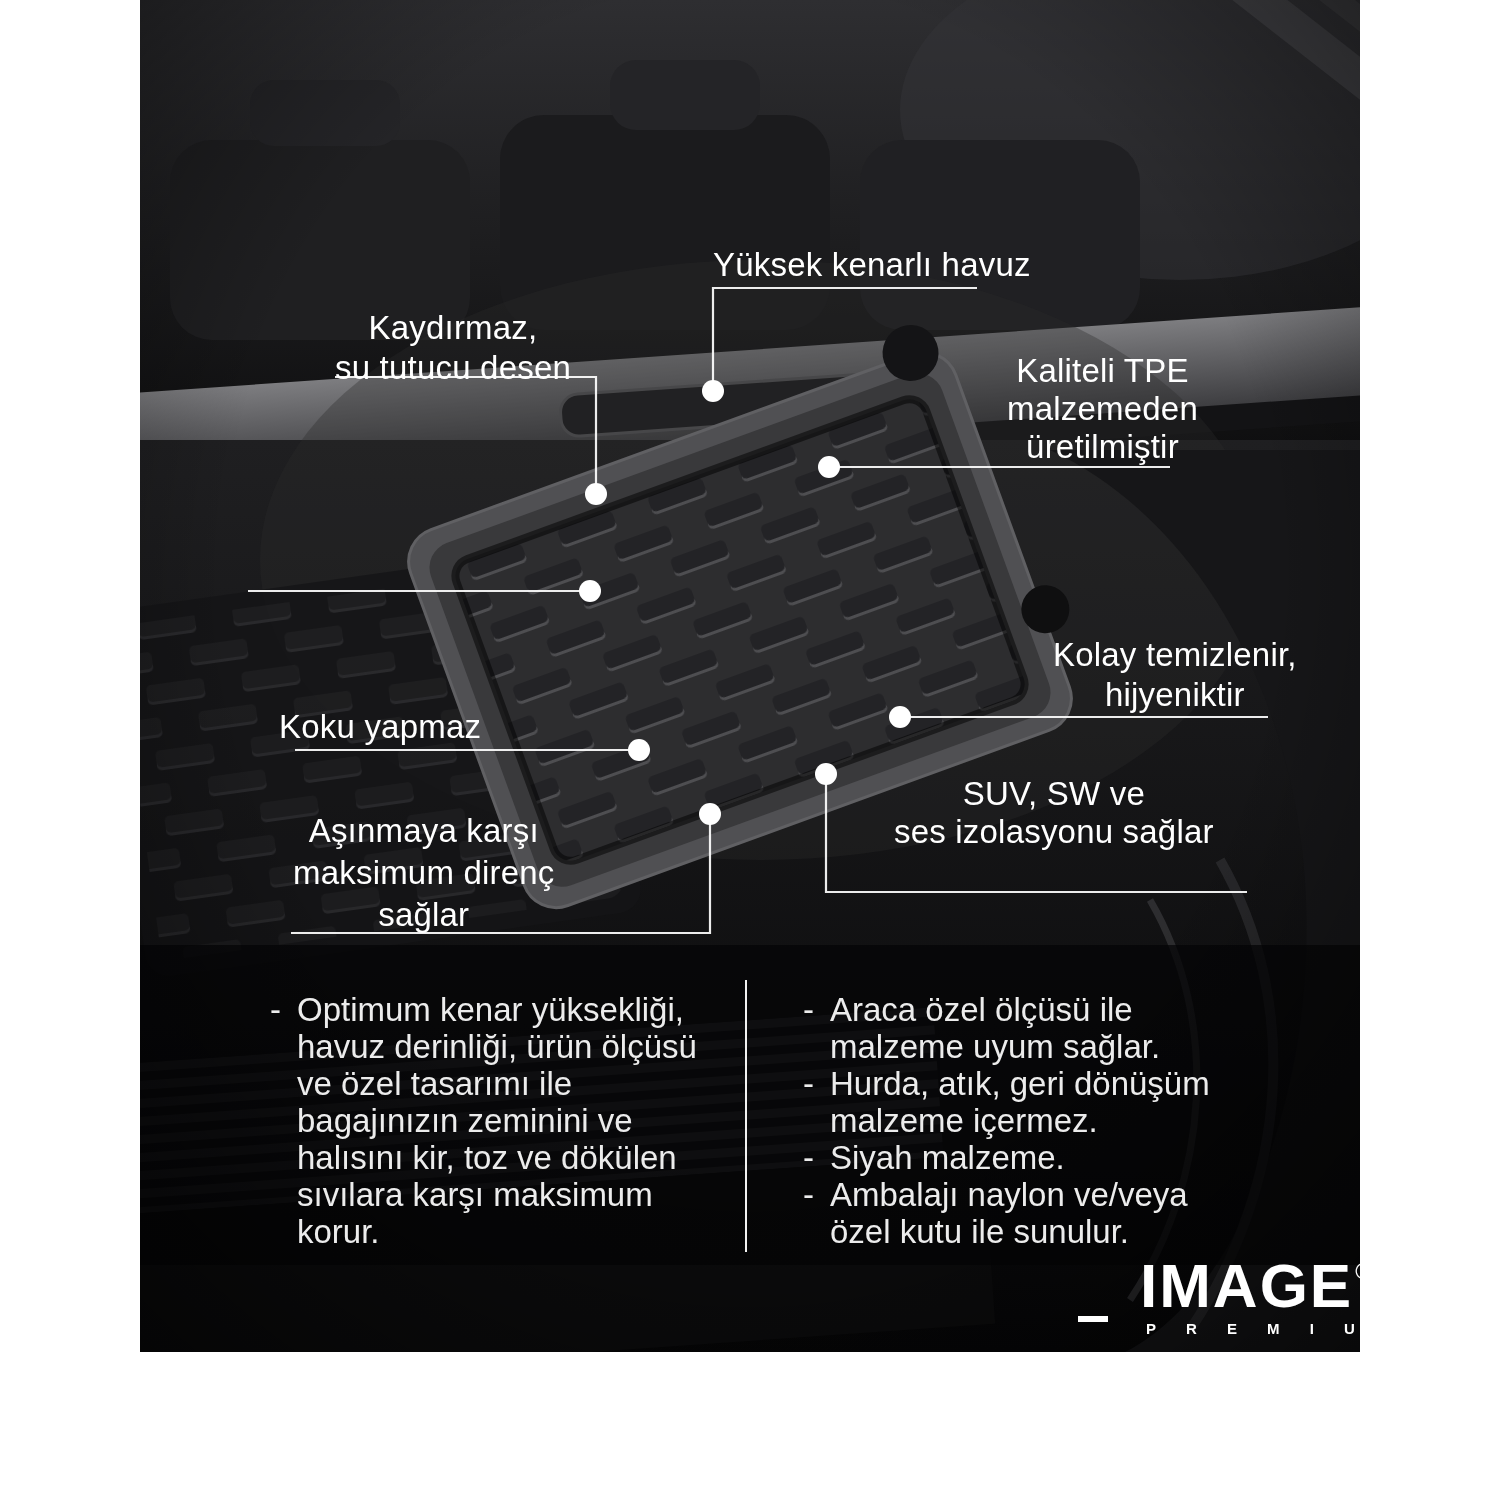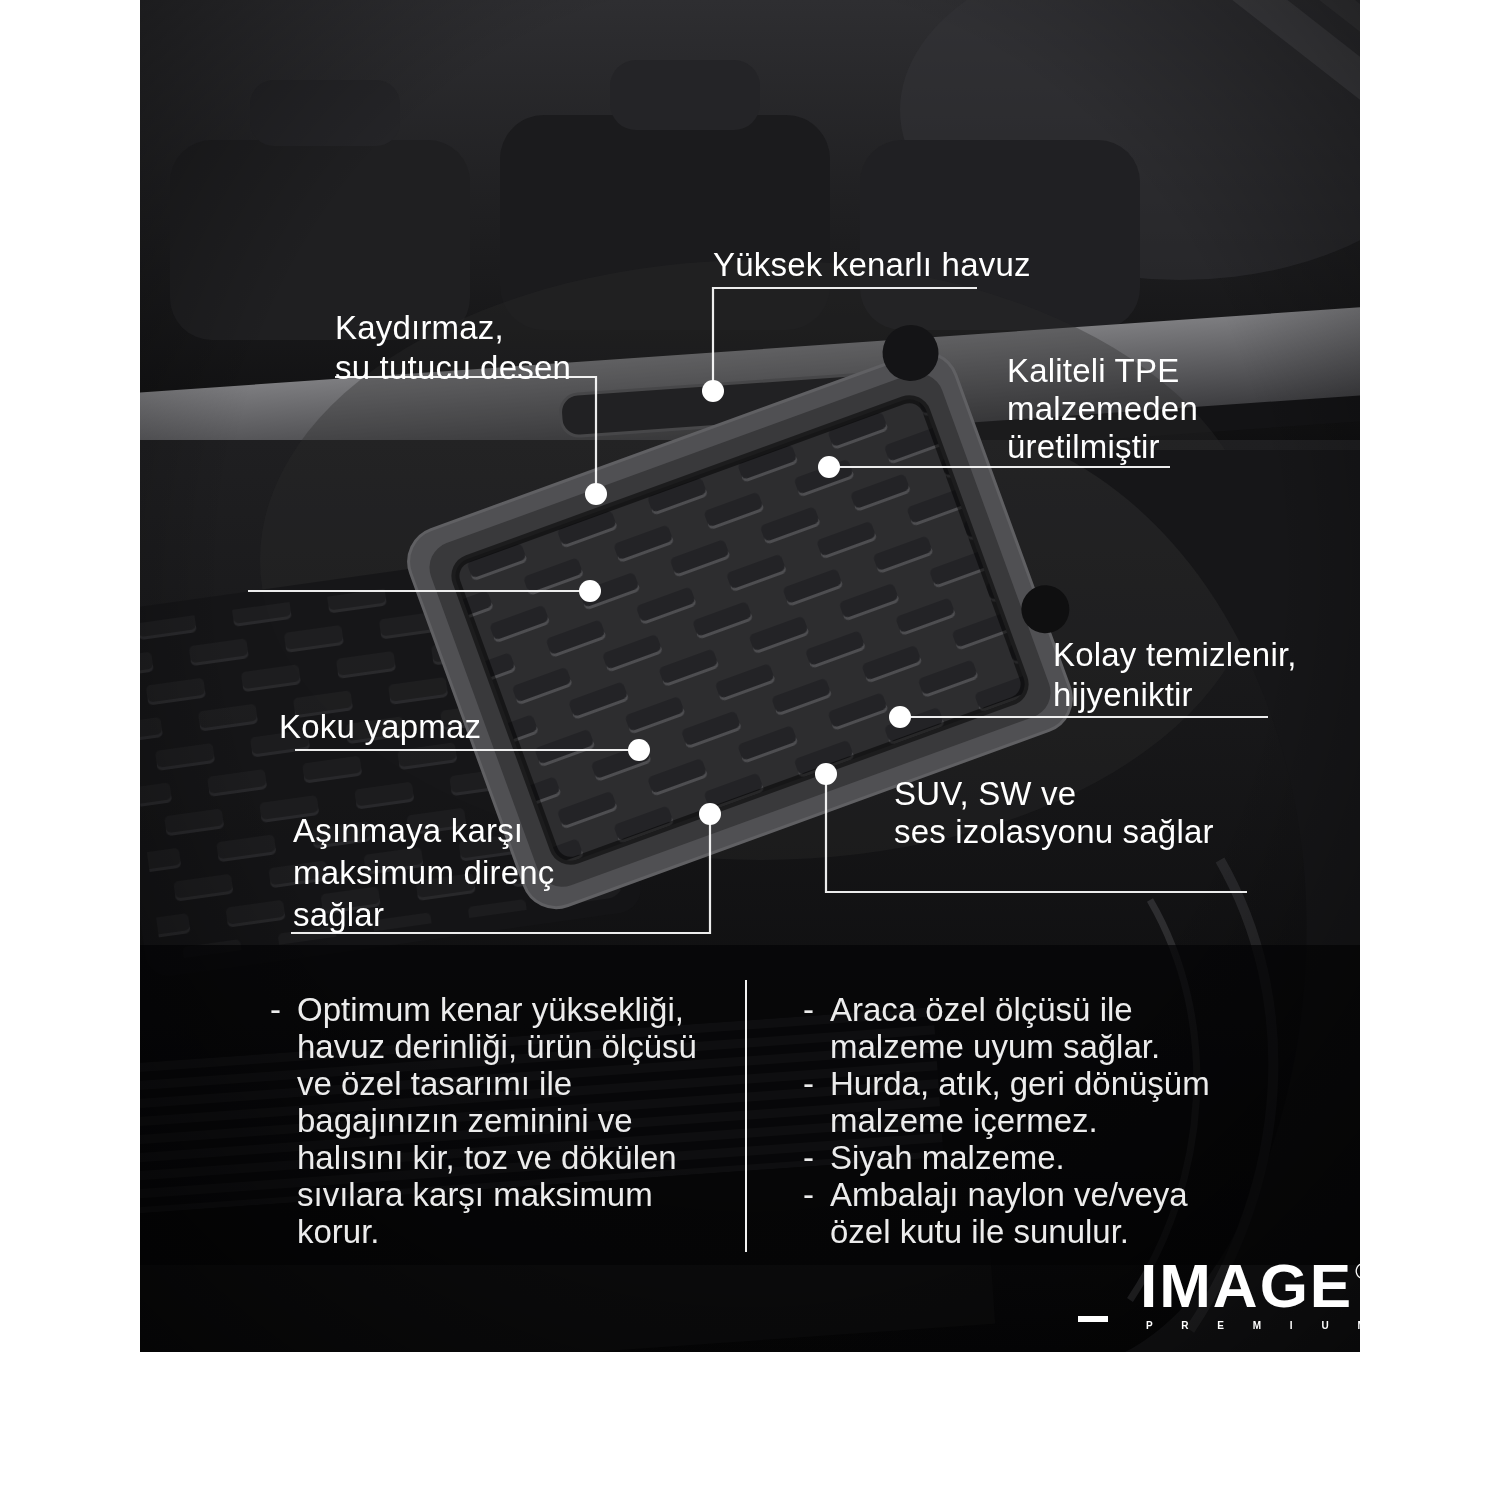--- a/index.html
+++ b/index.html
@@ -2,36 +2,36 @@
 <html><head>
 <meta charset="utf-8">
 <style>
   html,body{margin:0;padding:0;background:#ffffff;}
   .canvas{position:relative;width:1500px;height:1500px;background:#ffffff;overflow:hidden;
           font-family:"Liberation Sans", sans-serif;}
   .photo{position:absolute;left:140px;top:0;width:1220px;height:1352px;background:#0c0c0d;}
   .scene{position:absolute;left:0;top:0;}
   .overlay{position:absolute;left:0;top:0;pointer-events:none;}
   .callout{position:absolute;color:#ffffff;font-size:33px;line-height:40px;white-space:nowrap;
-           letter-spacing:.2px;}
+           letter-spacing:.2px;text-align:center;}
   .callout .line{display:block;}
   .para{position:absolute;color:#ececec;font-size:33px;line-height:37px;}
   .para .item{display:flex;gap:16px;margin:0;}
   .para .marker{flex:0 0 auto;}
   .para .text{flex:1 1 auto;}
   .col-left{left:270px;top:991px;width:465px;}
   .col-left .text{max-width:435px;}
   .col-right{left:803px;top:991px;width:440px;}
   .col-right .text{max-width:400px;}
   .divider{position:absolute;left:745px;top:980px;width:2px;height:272px;background:rgba(255,255,255,.95);}
   .logo{position:absolute;left:1112px;top:1256px;color:#ffffff;text-align:left;margin-left:28px;}
   .logo .brand{font-size:62px;font-weight:800;letter-spacing:2px;line-height:60px;
                transform:scaleY(.98);display:inline-block;}
   .logo .reg{font-size:22px;font-weight:700;vertical-align:28px;margin-left:2px;}
-  .logo .sub{font-size:10px;font-weight:700;letter-spacing:13px;margin-top:4px;padding-left:6px;}
+  .logo .sub{font-size:15px;font-weight:700;letter-spacing:13px;margin-top:4px;padding-left:6px;}
   .logo-dash{position:absolute;left:1078px;top:1316px;width:30px;height:6px;background:#ffffff;}
 </style>
 </head>
 <body>
 
 <div class="canvas">
 
   <div class="photo">
     <svg class="scene" width="1220" height="1352" viewBox="0 0 1220 1352">
       <defs>

